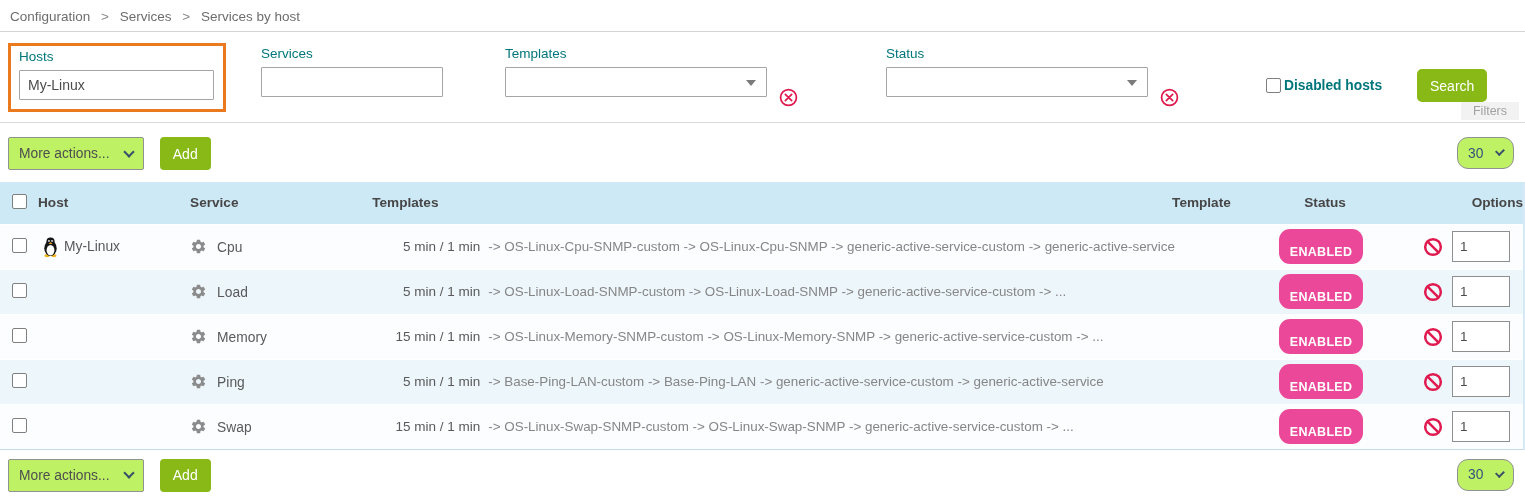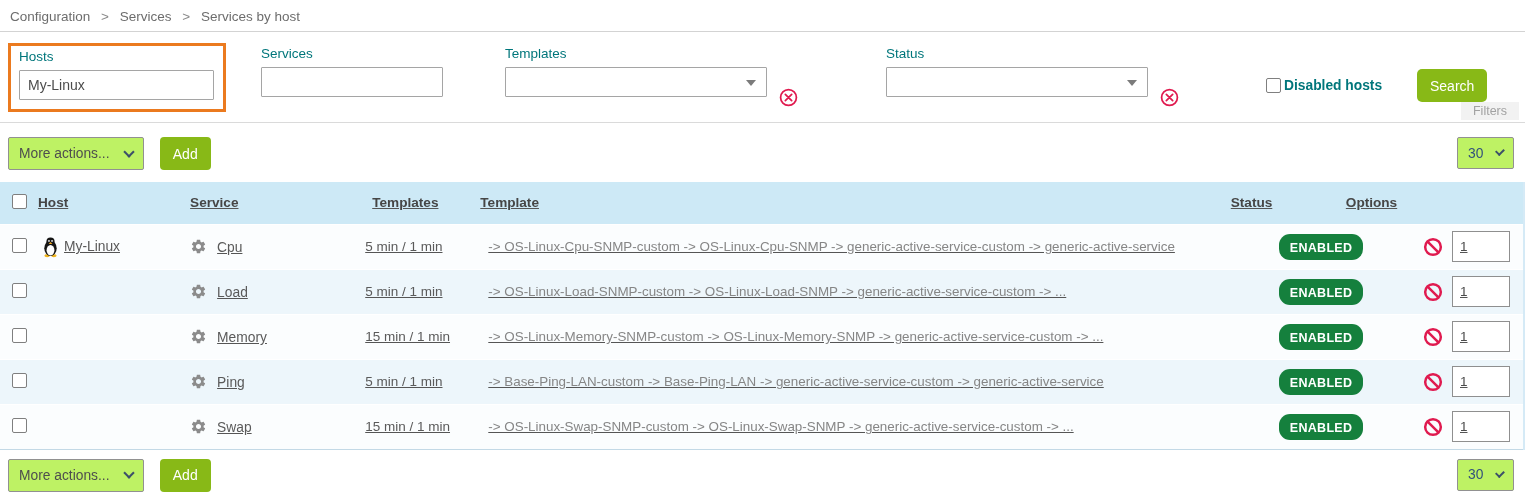--- a/index.html
+++ b/index.html
@@ -42,43 +42,43 @@
   
   .toolbar { position:relative; height:33px; margin:14px 8px 12px 8px; }
   .toolbar.bottom { margin:9px 8px 0 8px; }
   .nselect { display:inline-flex; align-items:center; background:#bef264; border:1px solid #919191;
     height:33px; padding:0 10px; font-size:13.8px; color:#4e4e4e; border-radius:2px; cursor:pointer; }
   .nselect .chev { width:8px; height:8px; border-right:2px solid #3c5069; border-bottom:2px solid #3c5069;
     transform:rotate(45deg); margin:-4px 0 0 14px; }
   .more-actions { width:136px; justify-content:space-between; }
   .add-btn { margin-left:12px; vertical-align:top; }
   .size-select { position:absolute; right:3px; top:0; width:57px; height:32px;
-    justify-content:space-between; color:#33517c; }
+    justify-content:space-between; color:#33517c;border-radius:11px; }
 
   
   table { border-collapse:collapse; width:1525px; table-layout:fixed;
-    border-right:2px solid #d5eaf6; border-bottom:1px solid #c3d9e6;text-decoration:underline; }
+    border-right:2px solid #d5eaf6; border-bottom:1px solid #c3d9e6; }
   col.c1{width:38px} col.c2{width:144px} col.c3{width:183px} col.c4{width:115px}
   col.c5{width:750px} col.c6{width:115px} col.c7{width:178px}
   thead th { background:#cde9f6; height:42px; font-size:13.6px; color:#464646; text-align:left;
     font-weight:bold; cursor:pointer; }
-  th.center, td.center { text-align:left; }
+  th.center, td.center { text-align:right; }
   tbody tr { height:45px; border-top:1px solid #fff; }
   tbody tr.odd { background:#fbfdfe; }
   tbody tr.even { background:#edf6fb; }
   td { vertical-align:middle; }
   .cb-cell { padding-left:12px; }
   .host-cell { padding-left:4px; }
   .host-wrap { display:flex; align-items:center; gap:5px; color:#5a5a5a; font-size:13.8px; }
   .svc-wrap { display:flex; align-items:flex-end; gap:10px; padding-left:8px; color:#5a5a5a; font-size:13.8px; }
   .svc-name, .host-name { cursor:pointer; }
   .tpl-cell { padding-left:8px; color:#868686; font-size:13.4px; white-space:nowrap; overflow:hidden; cursor:pointer; }
   .sched { color:#5a5a5a; font-size:13.5px; }
-  .badge { display:inline-block; background:#15803d; color:#fff; font-weight:bold; font-size:12.5px;
-    padding:7px 11px 5px; border-radius:11px; letter-spacing:.3px;margin-left:48px; }
+  .badge { display:inline-block; background:#ec4899; color:#fff; font-weight:bold; font-size:12.5px;
+    padding:16px 11px 5px; border-radius:11px; letter-spacing:.3px;margin-left:48px; }
   .opt-wrap { display:flex; align-items:center; justify-content:flex-end; gap:9px; padding-right:13px; }
   .opt-input { width:58px; height:31px; border:1px solid #8f8f8f; padding:0 7px; font-size:13.5px;
     color:#4c4c4c; font-family:inherit; background:#fff; }
   .icon { line-height:0; display:inline-block; }
 </style>
 </head>
 <body>
 
 <div class="breadcrumb">
   <span class="crumb">Configuration</span>

